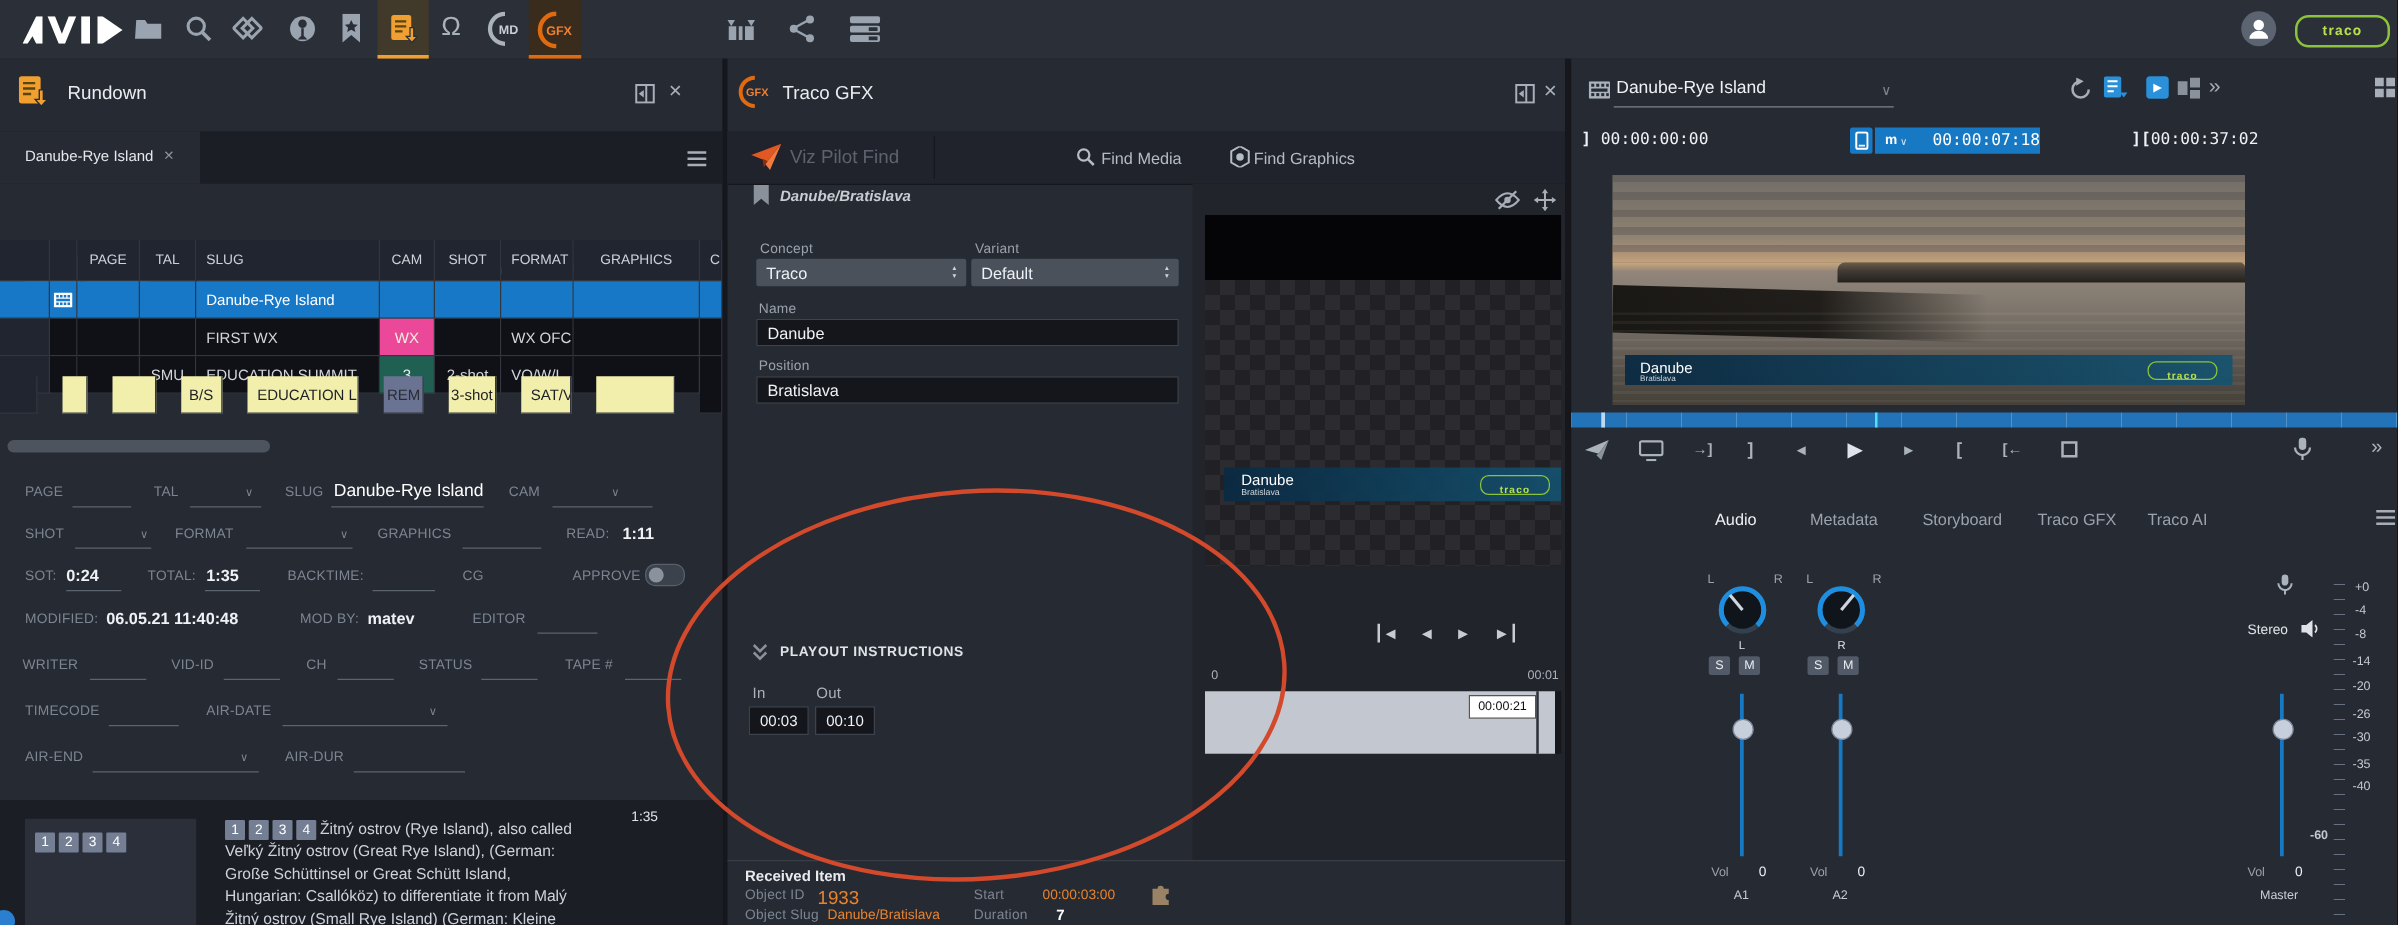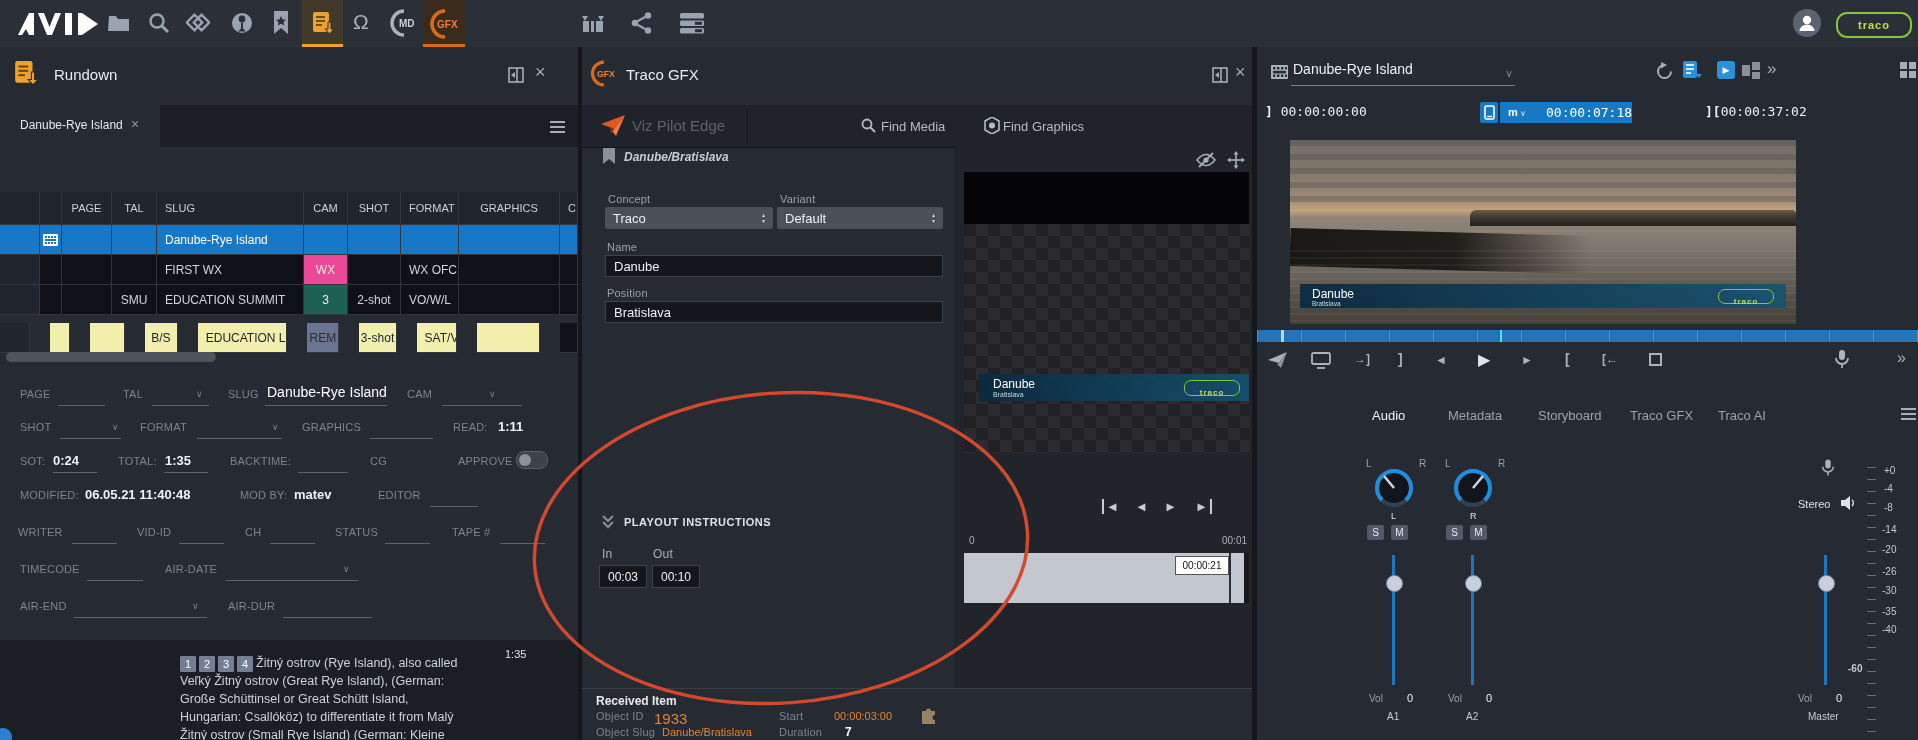--- a/index.html
+++ b/index.html
@@ -268,21 +268,21 @@
         <div class="tc" style="width:22px;"></div>
         <div class="tc" style="width:50px;"></div>
         <div class="tc" style="width:45px;justify-content:center;">SMU</div>
         <div class="tc" style="width:147px;">EDUCATION SUMMIT</div>
         <div class="tc" style="width:44px;justify-content:center;background:#206052;color:#e8f0ee;">3</div>
         <div class="tc" style="width:53px;justify-content:center;">2-shot</div>
         <div class="tc" style="width:58px;">VO/W/L</div>
         <div class="tc" style="width:101px;"></div>
         <div class="tc" style="width:18px;"></div>
       </div>
-      <div class="trow" style="top:131px;height:30px;gap:20px;">
+      <div class="trow" style="top:109px;height:30px;gap:20px;">
         <div class="tc" style="width:40px;background:#212530;"></div>
         <div class="tc ylw" style="width:22px;"></div>
         <div class="tc ylw" style="width:50px;"></div>
         <div class="tc ylw" style="width:45px;justify-content:center;">B/S</div>
         <div class="tc ylw" style="width:147px;">EDUCATION LIVE</div>
         <div class="tc" style="width:44px;justify-content:center;background:#6b7392;color:#2a2d35;">REM</div>
         <div class="tc ylw" style="width:53px;justify-content:center;">3-shot</div>
         <div class="tc ylw" style="width:58px;">SAT/V/S</div>
         <div class="tc ylw" style="width:101px;"></div>
         <div class="tc" style="width:18px;"></div>
@@ -351,20 +351,23 @@
     <div class="p ch" style="left:343px;top:518px;">∨</div>
     <div class="un" style="left:226px;top:533px;width:132px;"></div>
 
     <div class="p lb" style="left:20px;top:553px;">AIR-END</div>
     <div class="p ch" style="left:192px;top:555px;">∨</div>
     <div class="un" style="left:74px;top:570px;width:133px;"></div>
     <div class="p lb" style="left:228px;top:553px;">AIR-DUR</div>
     <div class="un" style="left:283px;top:570px;width:89px;"></div>
 
     <div class="p" style="left:0;top:593px;width:578px;height:100px;background:#1b1e24;">
+      <div class="p" style="left:20px;top:15px;width:137px;height:85px;background:#2a2f3a;">
+        <span class="chip" style="margin-left:8px;margin-top:11px;">1</span><span class="chip" style="margin-top:11px;">2</span><span class="chip" style="margin-top:11px;">3</span><span class="chip" style="margin-top:11px;">4</span>
+      </div>
       <div class="p" style="left:505px;top:8px;font-size:11px;color:#dfe3e8;">1:35</div>
       <div class="p" style="left:180px;top:14px;width:360px;font-size:12.5px;line-height:18px;color:#ced3da;">
         <span class="chip">1</span><span class="chip">2</span><span class="chip">3</span><span class="chip">4</span><span>Žitný ostrov (Rye Island), also called</span><br>
         <span>Veľký Žitný ostrov (Great Rye Island), (German:</span><br>
         <span>Große Schüttinsel or Great Schütt Island,</span><br>
         <span>Hungarian: Csallóköz) to differentiate it from Malý</span><br>
         <span>Žitný ostrov (Small Rye Island) (German: Kleine</span>
       </div>
       <div class="p" style="left:-6px;top:88px;width:18px;height:18px;border-radius:50%;background:#2a7fd0;"></div>
     </div>
@@ -388,21 +391,21 @@
     <div class="p x" style="left:653px;top:17px;">×</div>
 
     <div class="p" style="left:0;top:58px;width:674px;height:42px;background:#20232b;border-bottom:1px solid #15171c;">
       <div class="p" style="left:18px;top:9px;">
         <svg width="26" height="24" viewBox="0 0 26 24">
             <polygon points="1,10 25,1 14,15" fill="#e25822"></polygon>
             <polygon points="14,15 25,1 16,22 12,17" fill="#f07a40"></polygon>
             <polygon points="10,13 14,15 11,20" fill="#8c2f10"></polygon>
           </svg>
       </div>
-      <span class="p" style="left:50px;top:12px;font-size:15px;color:#5c636d;">Viz Pilot Edge</span>
+      <span class="p" style="left:50px;top:12px;font-size:15px;color:#5c636d;">Viz Pilot Find</span>
       <div class="p" style="left:165px;top:4px;width:1px;height:34px;background:#15171c;"></div>
       <div class="p" style="left:279px;top:13px;">
         <svg width="15" height="15" viewBox="0 0 15 15">
             <circle cx="6" cy="6" r="4.5" fill="none" stroke="#b4bcc6" stroke-width="1.8"></circle>
             <line x1="9.5" y1="9.5" x2="14" y2="14" stroke="#b4bcc6" stroke-width="2"></line>
           </svg>
       </div>
       <span class="p" style="left:299px;top:14px;font-size:13px;color:#b4bcc6;">Find Media</span>
       <div class="p" style="left:402px;top:12px;">
         <svg width="16" height="17" viewBox="0 0 16 17">

